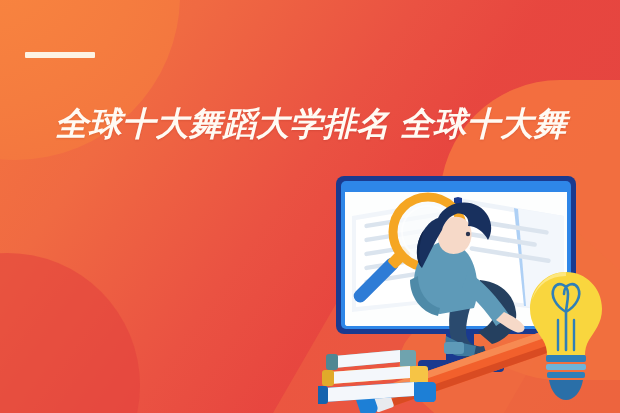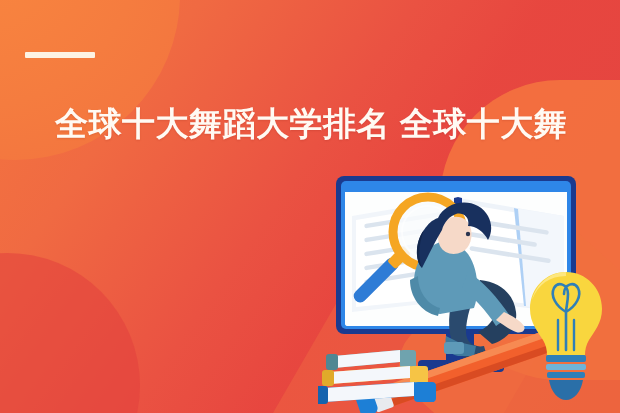--- a/index.html
+++ b/index.html
@@ -3,20 +3,21 @@
 <meta charset="utf-8">
 <style>
   html,body{margin:0;padding:0;background:#fff;}
   body{font-family:"Liberation Sans","DejaVu Sans",sans-serif;}
 
   #banner{
     position:relative;
     width:620px;height:413px;
     overflow:hidden;
     background:#e8473f;
+    font-style:italic;
   }
 
   
   .bg-base{
     position:absolute;inset:0;
     background:linear-gradient(125deg,#f4763f 0%,#f06a42 22%,#ea5242 46%,#e5454040 60%,#e54540 78%,#e2413f 100%);
   }
   .bg-circle-top{
     position:absolute;
     left:-150px;top:-170px;

